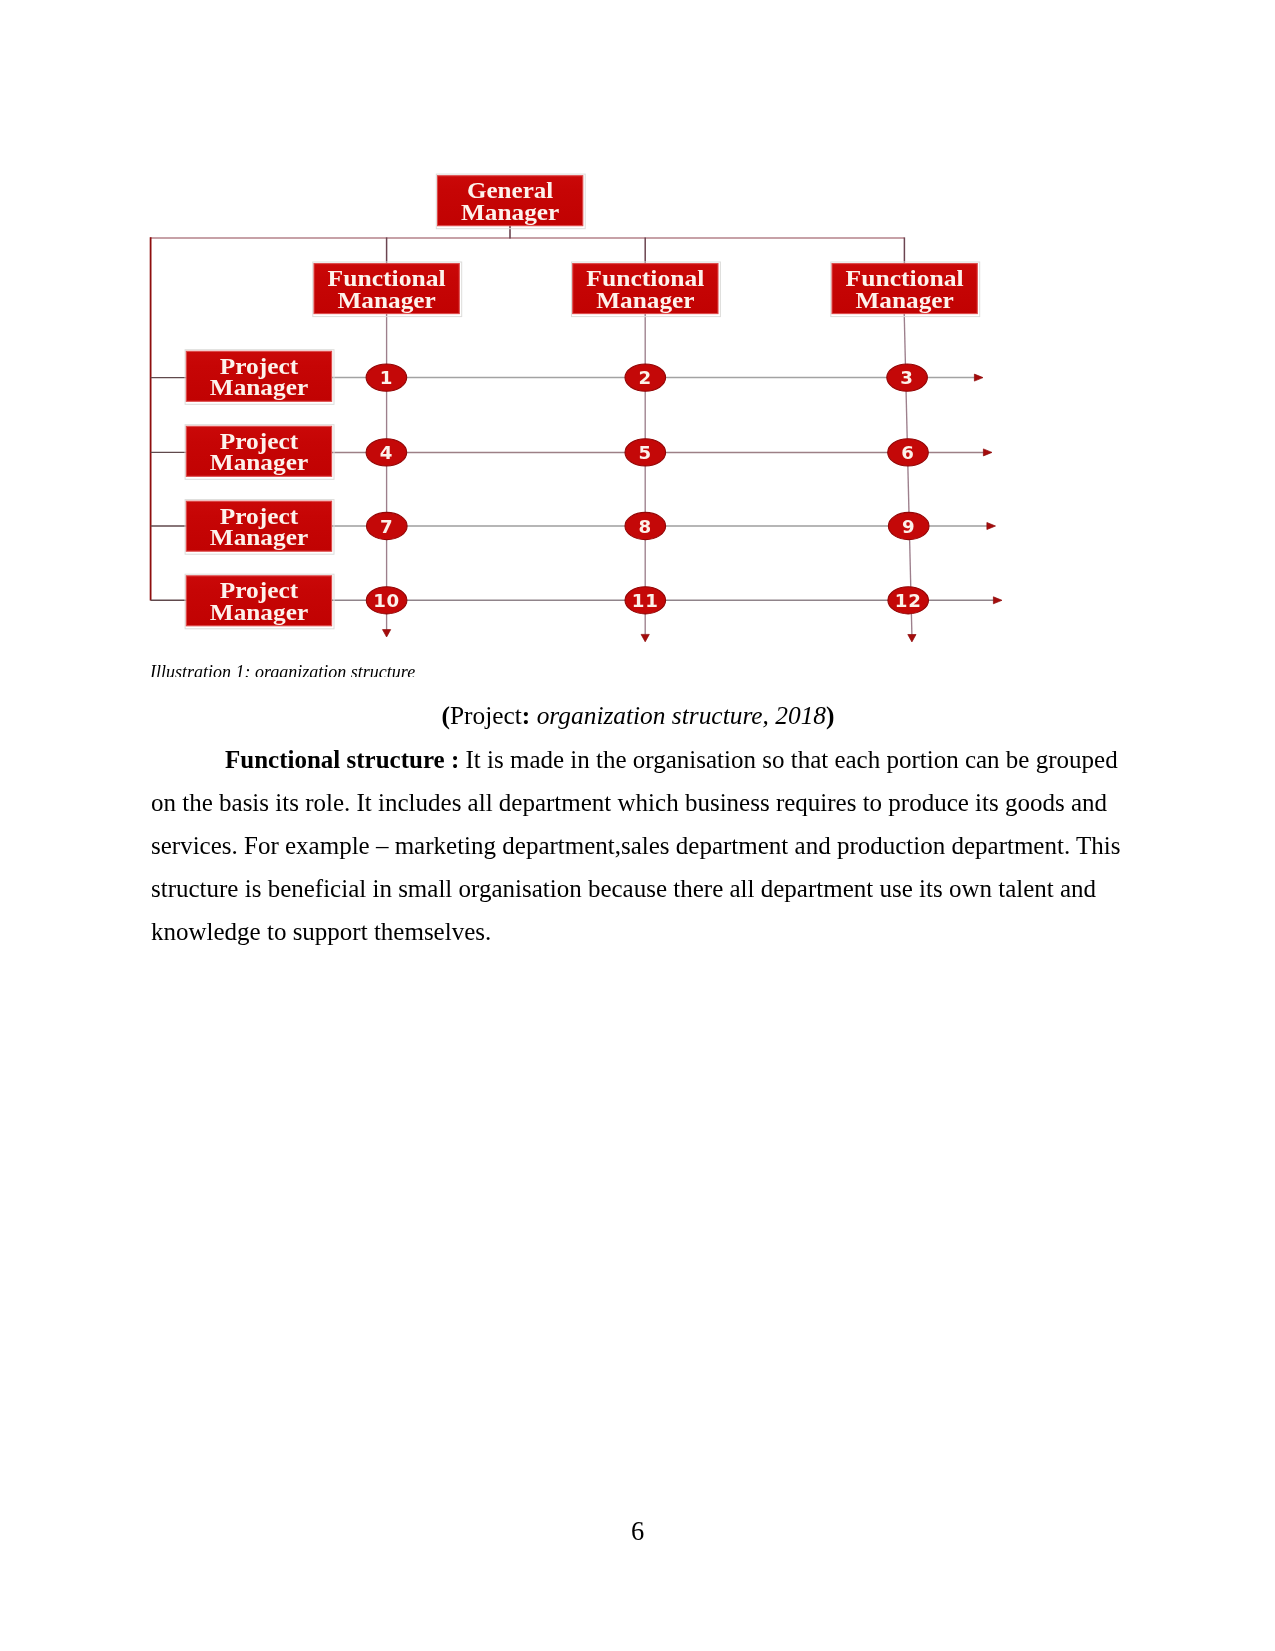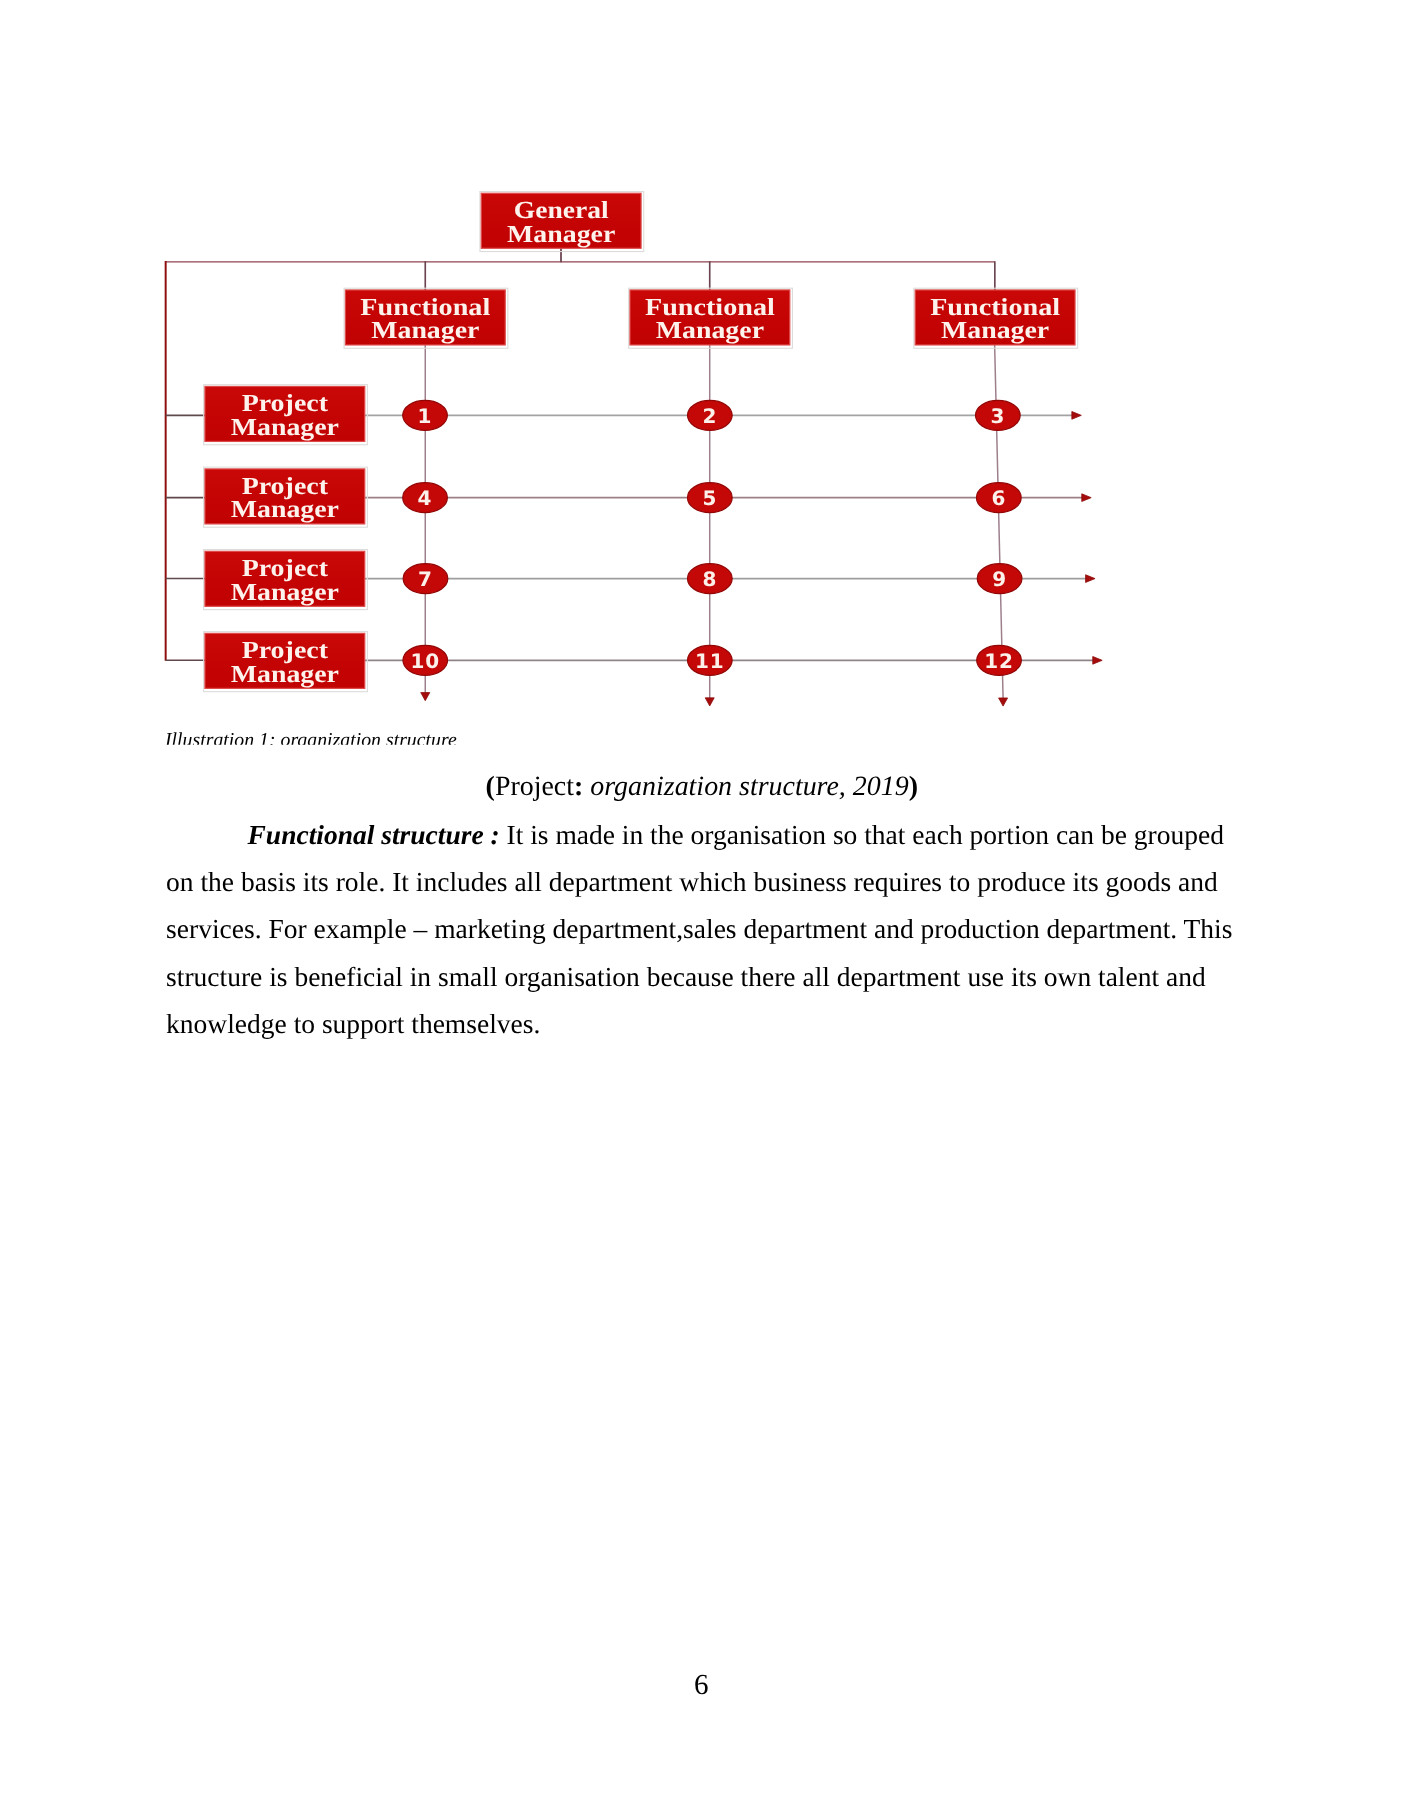--- a/index.html
+++ b/index.html
@@ -28,21 +28,21 @@
   .caption { font-style:italic; font-size:18px; line-height:29px; white-space:nowrap; margin:0; }
 
   
   .source { position:absolute; left:154px; top:700px; width:968px; text-align:center; font-size:25.4px; line-height:30px; }
   .source b { font-weight:bold; }
   .source i { font-style:italic; }
 
   
   .para { position:absolute; left:151px; top:738px; width:975px;
           font-size:25px; line-height:43px; text-align:left; }
-  .para .lead { font-weight:bold;font-style:italic; }
+  .para .lead { font-weight:bold; }
   .indent { display:inline-block; width:74px; }
 
   
   .pageno { position:absolute; left:0; top:1516px; width:1275px; text-align:center; font-size:26.5px; line-height:30px; }
 </style>
 </head>
 <body>
 
 <div class="page">
 
@@ -184,21 +184,21 @@
         </g>
       </g>
     </svg>
   </div>
 
   <div class="caption-clip">
     <div class="caption">Illustration 1: organization structure</div>
   </div>
 
   <div class="source">
-    <b>(</b><span>Project</span><b>: </b><i>organization structure, 2019</i><b>)</b>
+    <b>(</b><span>Project</span><b>: </b><i>organization structure, 2018</i><b>)</b>
   </div>
 
   <div class="para">
     <span class="indent"></span><span class="lead">Functional structure :</span><span> It is made in the organisation so that each portion can be grouped on the basis its role. It includes all department which business requires to produce its goods and services. For example – marketing department,sales department and production department. This structure is beneficial in small organisation because there all department use its own talent and knowledge to support themselves.</span>
   </div>
 
   <div class="pageno">6</div>
 
 </div>
 

